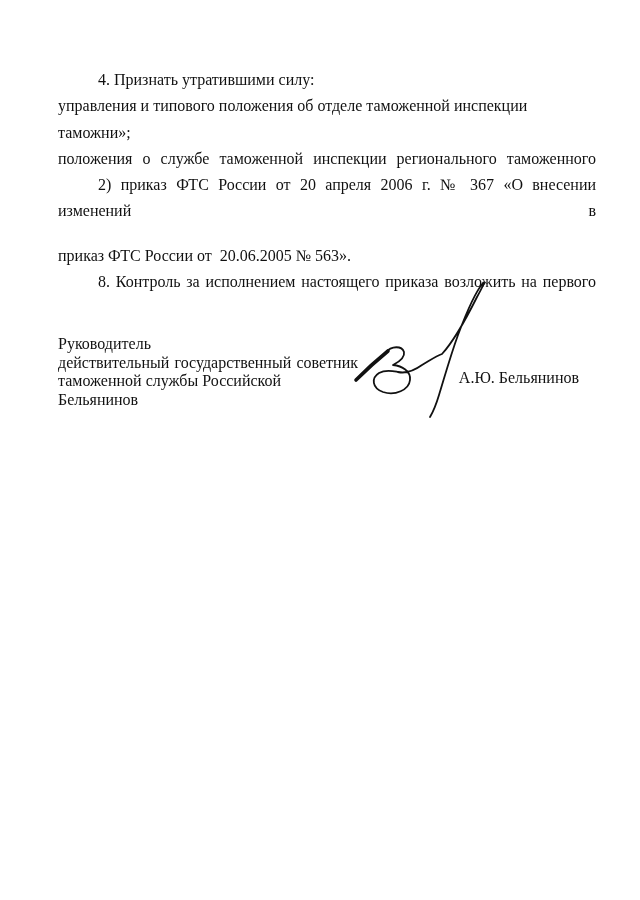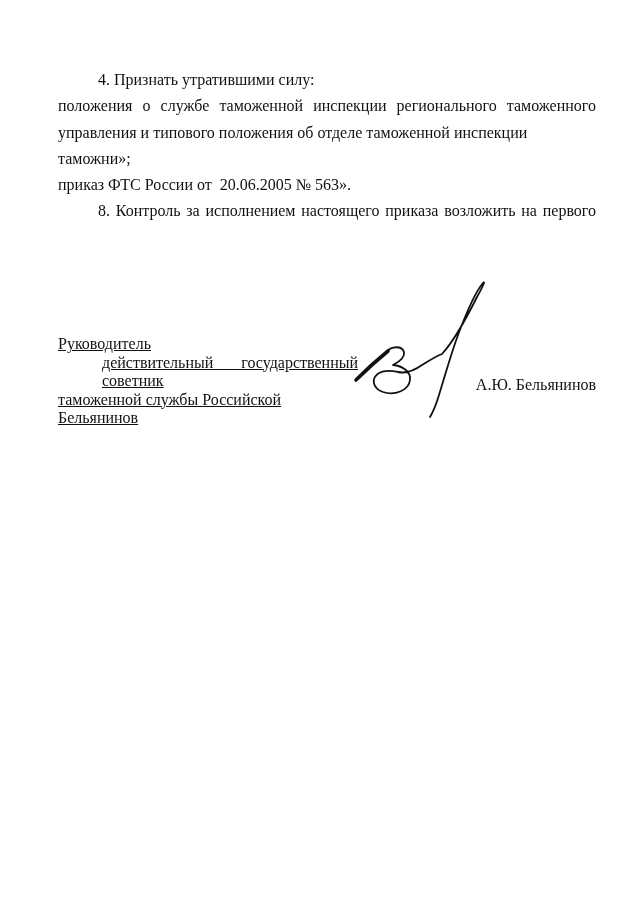--- a/index.html
+++ b/index.html
@@ -30,66 +30,65 @@
   }
   .indent {
     text-indent: 40px;
   }
   .just {
     text-align: justify;
     text-align-last: justify;
   }
   .pre {
     white-space: pre;
+    margin-top: 18px;
   }
   
   .sig-block {
     position: absolute;
     left: 58px;
     top: 335px;
     width: 300px;
     font-size: 16px;
     line-height: 18.5px;
   }
   .sig-line {
     min-height: 18.5px;
-    text-decoration: underline;
   }
   .sig-just {
     text-align: justify;
     text-align-last: justify;
-    margin-left: 44px;
   }
   .signer-name {
     position: absolute;
     top: 369px;
-    right: 44px;
+    right: 61px;
     font-size: 16px;
     line-height: 18.5px;
-    margin-top: 7px;
   }
   .sig-svg {
     position: absolute;
     left: 345px;
     top: 272px;
     width: 160px;
     height: 150px;
   }
 </style>
 </head>
 <body>
 
 <div class="page">
 
   <div class="body-text">
     <div class="line indent">4. Признать утратившими силу:</div>
 
+    <div class="line">управления и типового положения об отделе таможенной инспекции таможни»;</div>
     <div class="line just">положения о службе таможенной инспекции регионального таможенного</div>
-    <div class="line">управления и типового положения об отделе таможенной инспекции таможни»;</div>
 
+    <div class="line indent just">2) приказ ФТС России от 20 апреля 2006 г. № 367 «О внесении изменений в</div>
     <div class="line pre">приказ ФТС России от  20.06.2005 № 563».</div>
 
     <div class="line indent just">8. Контроль за исполнением настоящего приказа возложить на первого</div>
   </div>
 
   <div class="sig-block">
     <div class="sig-line">Руководитель</div>
     <div class="sig-line sig-just">действительный государственный советник</div>
     <div class="sig-line">таможенной службы Российской Бельянинов</div>
   </div>

